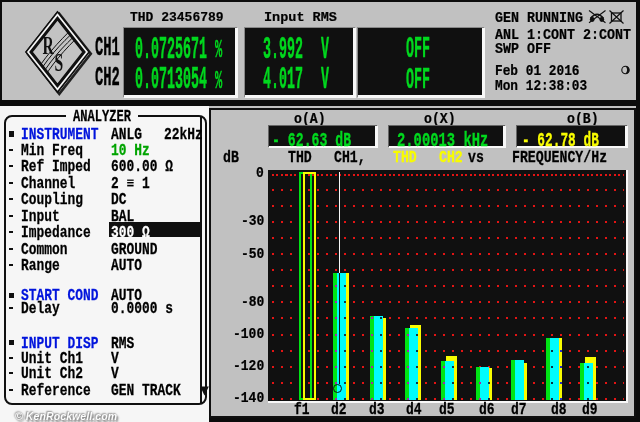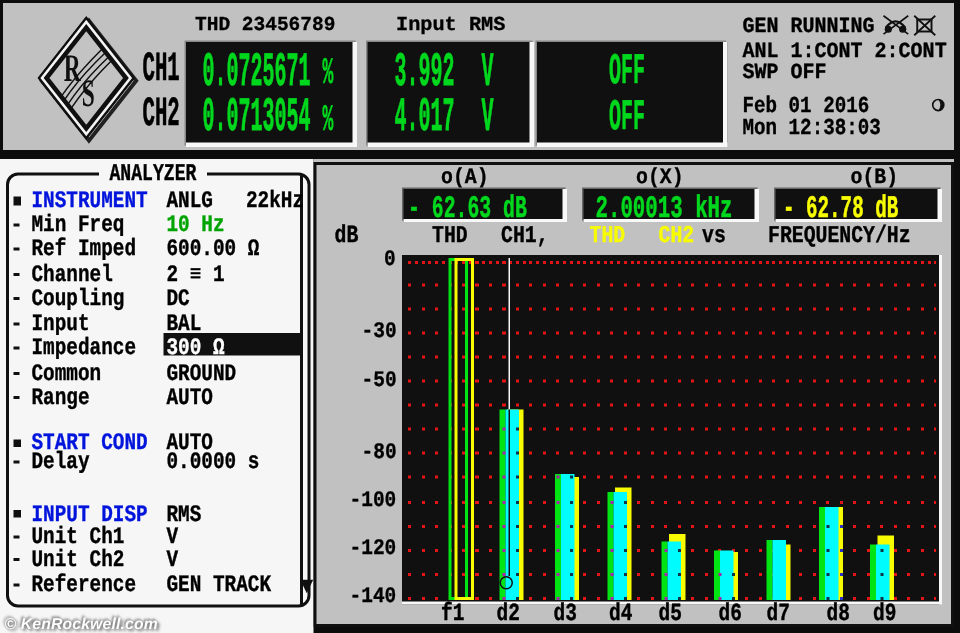--- a/index.html
+++ b/index.html
@@ -110,21 +110,21 @@
 <div class="t" style="left:21.0px;top:351.32px;color:#000;transform:scale(0.645,0.790);">Unit Ch1</div>
 <div class="t" style="left:111.0px;top:351.32px;color:#000;transform:scale(0.645,0.790);">V</div>
 <div style="position:absolute;left:8.5px;top:372.0px;width:4.0px;height:2.0px;background:#101010;"></div>
 <div class="t" style="left:21.0px;top:366.02px;color:#000;transform:scale(0.645,0.790);">Unit Ch2</div>
 <div class="t" style="left:111.0px;top:366.02px;color:#000;transform:scale(0.645,0.790);">V</div>
 <div style="position:absolute;left:8.5px;top:388.8px;width:4.0px;height:2.0px;background:#101010;"></div>
 <div class="t" style="left:21.0px;top:382.82px;color:#000;transform:scale(0.645,0.790);">Reference</div>
 <div class="t" style="left:111.0px;top:382.82px;color:#000;transform:scale(0.645,0.790);">GEN TRACK</div>
 <div style="position:absolute;left:109.0px;top:221.8px;width:90.5px;height:15.6px;background:#101010;"></div>
 <div class="t" style="left:111.0px;top:225.03px;color:#fff;transform:scale(0.645,0.790);">300 Ω</div>
-<div style="position:absolute;left:3px;top:409.5px;color:#fdfdfd;font:bold italic 10.5px 'Liberation Sans';letter-spacing:0.1px;text-shadow:0 0 1.5px #7a7a7a,1.5px 1.5px 2px #777,-1px -1px 1.5px #999">© KenRockwell.com</div>
+<div style="position:absolute;left:15px;top:409.5px;color:#fdfdfd;font:bold italic 10.5px 'Liberation Sans';letter-spacing:0.1px;text-shadow:0 0 1.5px #7a7a7a,1.5px 1.5px 2px #777,-1px -1px 1.5px #999">© KenRockwell.com</div>
 <div class="t" style="left:293.8px;top:111.97px;color:#000;transform:scale(0.660,0.730);">o(A)</div>
 <div class="t" style="left:424.1px;top:111.97px;color:#000;transform:scale(0.660,0.730);">o(X)</div>
 <div class="t" style="left:566.9px;top:111.97px;color:#000;transform:scale(0.660,0.730);">o(B)</div>
 <div style="position:absolute;left:268.5px;top:126.0px;width:106.0px;height:19.5px;background:#101010;border-right:3px solid #f8f8f8;border-bottom:2px solid #f8f8f8;box-shadow:-1px -1px 0 #666"></div>
 <div style="position:absolute;left:389.0px;top:126.0px;width:114.0px;height:19.5px;background:#101010;border-right:3px solid #f8f8f8;border-bottom:2px solid #f8f8f8;box-shadow:-1px -1px 0 #666"></div>
 <div style="position:absolute;left:516.5px;top:126.0px;width:108.5px;height:19.5px;background:#101010;border-right:3px solid #f8f8f8;border-bottom:2px solid #f8f8f8;box-shadow:-1px -1px 0 #666"></div>
 <div class="t" style="left:272.0px;top:130.38px;color:#00d81e;transform:scale(0.660,1.050);">- 62.63 dB</div>
 <div class="t" style="left:396.9px;top:130.38px;color:#00d81e;transform:scale(0.692,1.050);">2.00013 kHz</div>
 <div class="t" style="left:521.8px;top:130.38px;color:#f8fc00;transform:scale(0.640,1.050);">- 62.78 dB</div>
 <div class="t" style="left:223.4px;top:150.25px;color:#000;transform:scale(0.660,0.820);">dB</div>

